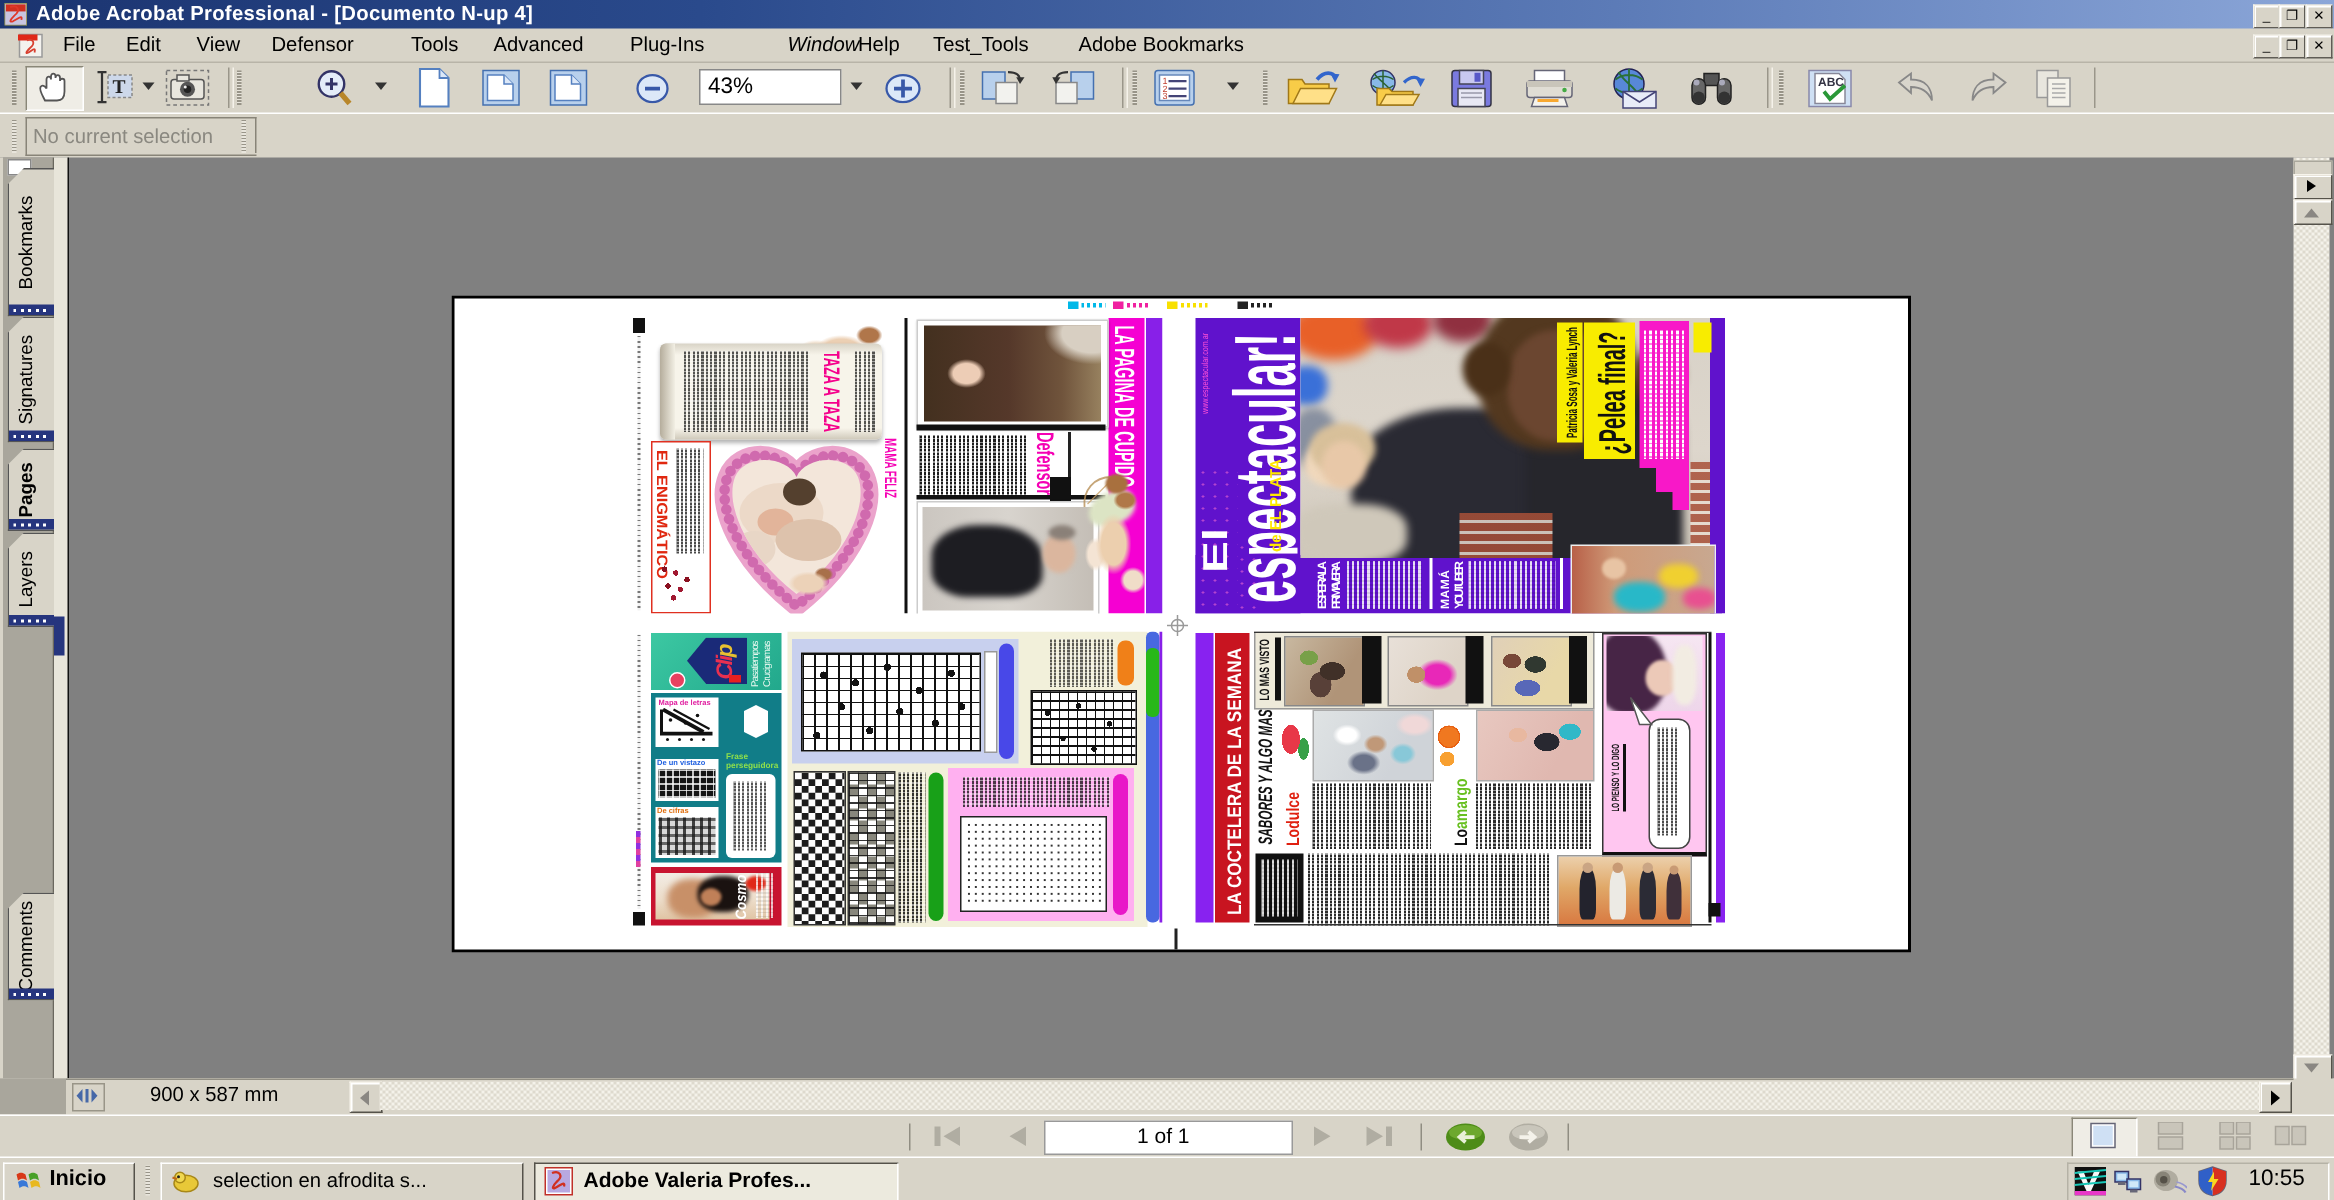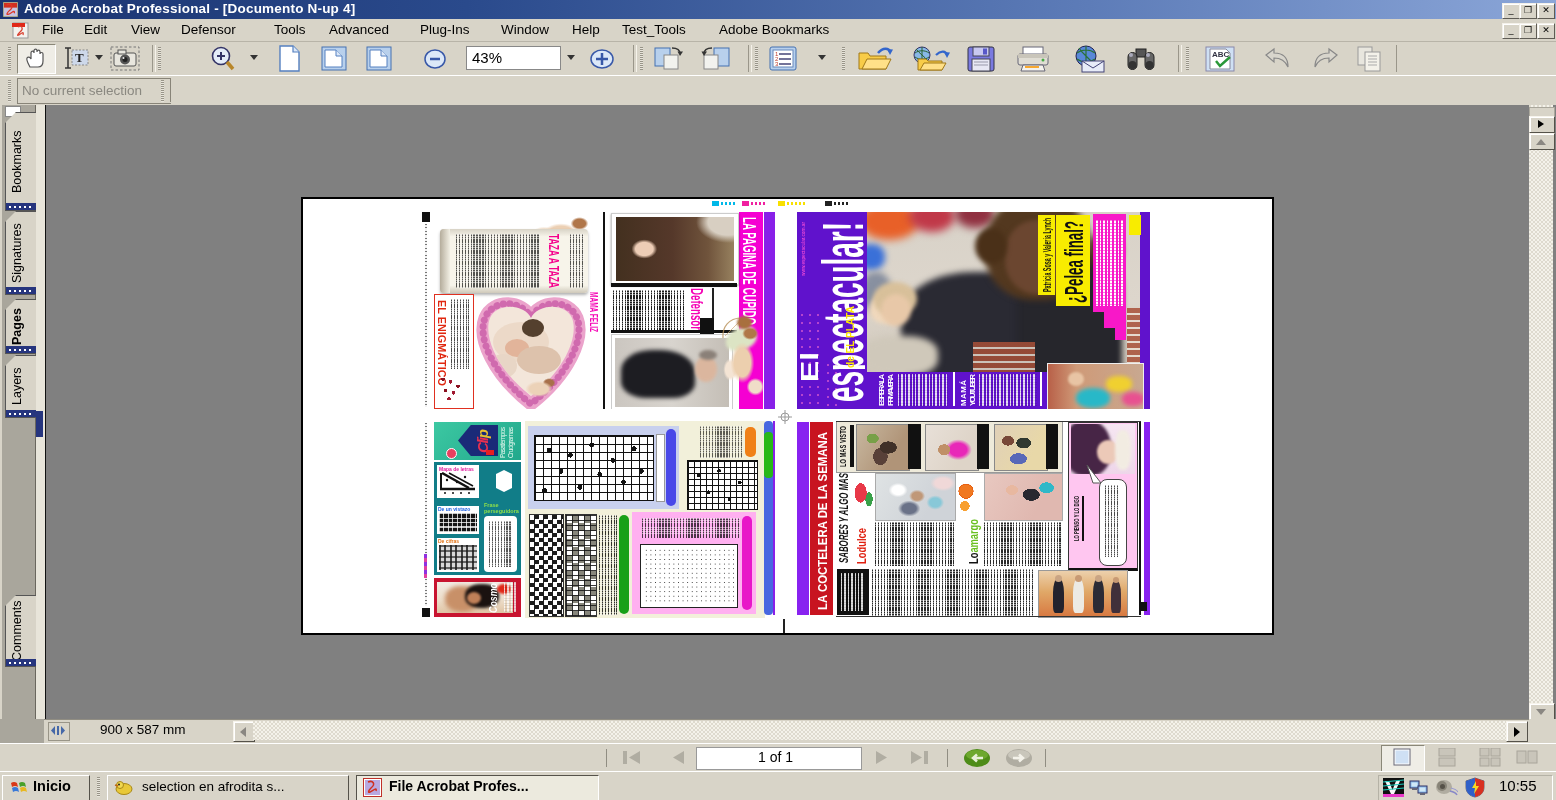--- a/index.html
+++ b/index.html
@@ -61,21 +61,21 @@
       <rect x="0" y="1" width="13" height="4" fill="#e02818"></rect>
       <path d="M6 5 C10 3,12 7,8 10 C5 13,5 14,7 13 C10 11,12 9,11 13" stroke="#d84030" stroke-width="1.2" fill="none"></path>
     </svg>
   <div class="abs menuitem" style="left:42px;">File</div>
   <div class="abs menuitem" style="left:84px;">Edit</div>
   <div class="abs menuitem" style="left:131px;">View</div>
   <div class="abs menuitem" style="left:181px;">Defensor</div>
   <div class="abs menuitem" style="left:274px;">Tools</div>
   <div class="abs menuitem" style="left:329px;">Advanced</div>
   <div class="abs menuitem" style="left:420px;">Plug-Ins</div>
-  <div class="abs menuitem" style="left:501px;">Window</div>
+  <div class="abs menuitem" style="left:525px;font-style:italic;">Window</div>
   <div class="abs menuitem" style="left:572px;">Help</div>
   <div class="abs menuitem" style="left:622px;text-align:right;">Test_Tools</div>
   <div class="abs menuitem" style="left:719px;">Adobe Bookmarks</div>
   <div class="abs winbtn" style="left:1502px;top:4px;">_</div>
   <div class="abs winbtn" style="left:1519px;top:4px;">❐</div>
   <div class="abs winbtn" style="left:1537px;top:4px;">✕</div>
 </div>
 
 <div id="tb1" class="abs">
   <div class="abs grip" style="left:8px;top:5px;height:23px;"></div>
@@ -801,21 +801,21 @@
       <circle cx="5" cy="6.5" r="1" fill="#222"></circle>
       <path d="M1 7 L4 8" stroke="#c06818" stroke-width="1.5"></path>
     </svg>
   <div class="abs" style="left:142px;top:7px;font-size:13.5px;">selection en afrodita s...</div>
   <div class="abs" style="left:356px;top:3px;width:241px;height:24px;background:#eceade;border:1px solid;border-color:#55524a #fff #fff #55524a;"></div>
   <svg class="abs" style="left:363px;top:6px;" width="19" height="19" viewBox="0 0 19 19">
       <rect x="0" y="0" width="19" height="19" fill="#fff" stroke="#c03028" stroke-width="2"></rect>
       <rect x="2" y="2" width="15" height="15" fill="#b8a8e0"></rect>
       <path d="M5 4 C10 2,13 6,8 10 C5 13,5 15,7 14 C11 12,14 9,13 13" stroke="#d03020" stroke-width="1.5" fill="none"></path>
     </svg>
-  <div class="abs" style="left:389px;top:6px;font-weight:bold;font-size:14px;">File Acrobat Profes...</div>
+  <div class="abs" style="left:389px;top:6px;font-weight:bold;font-size:14px;">Adobe Valeria Profes...</div>
   <div class="abs" style="left:1378px;top:3px;width:173px;height:24px;border:1px solid;border-color:#b5b2a6 #fff #fff #b5b2a6;"></div>
   <svg class="abs" style="left:1383px;top:6px;" width="21" height="19" viewBox="0 0 21 19">
       <rect x="0" y="0" width="21" height="19" fill="#101010"></rect>
       <path d="M2 3 L8 16 L11 16 L17 3 L13 3 L9.5 12 L6 3 Z" fill="#f8f8f8"></path>
       <path d="M0 4 L21 2 M0 8 L21 6 M0 12 L21 10" stroke="#18c8b8" stroke-width="1.2"></path>
       <rect x="0" y="16" width="21" height="3" fill="#e838c8"></rect>
     </svg>
   <svg class="abs" style="left:1408px;top:6px;" width="22" height="19" viewBox="0 0 22 19">
       <rect x="2" y="3" width="9" height="7" fill="#88b8e8" stroke="#336"></rect>
       <rect x="3.5" y="4.5" width="6" height="4" fill="#d0e8f8"></rect>

